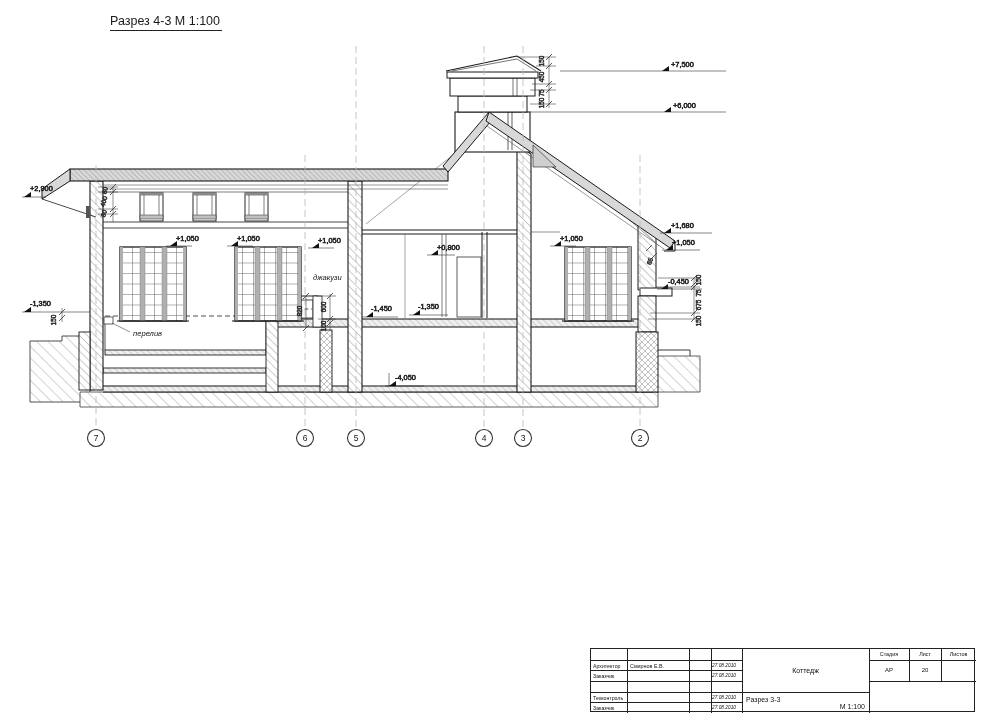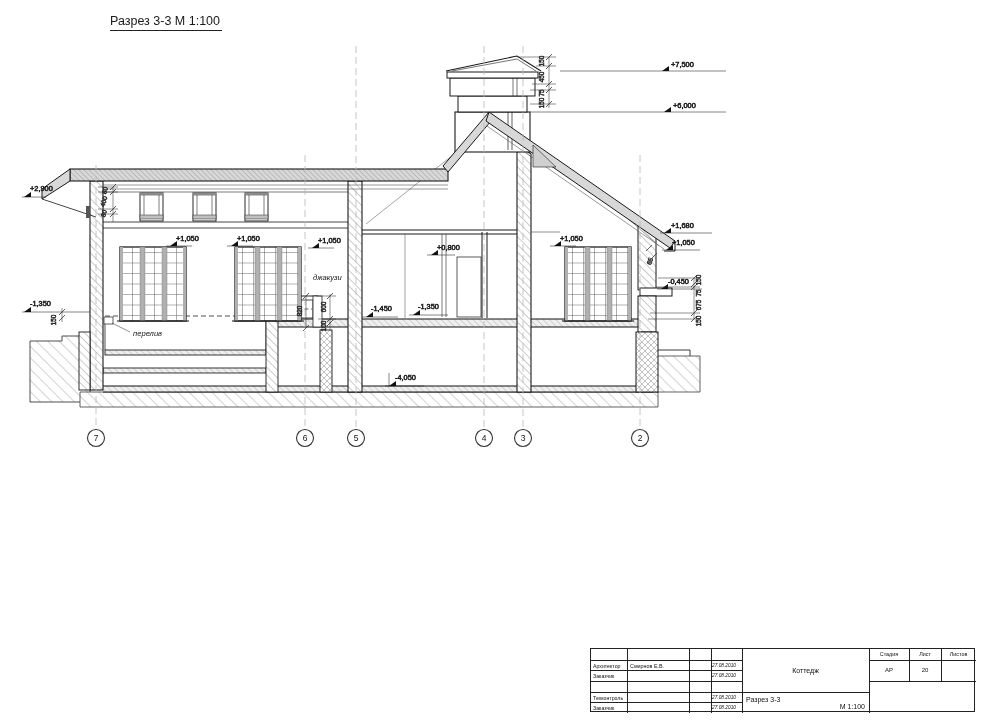--- a/index.html
+++ b/index.html
@@ -20,21 +20,21 @@
   .tb .cell{position:absolute;font-size:5.2px;line-height:10px;white-space:nowrap;overflow:hidden;color:#111;}
   .tb .date{font-size:4.8px;font-style:italic;}
   .tb .big{font-size:7px;}
   .tb .ctr{display:flex;align-items:center;justify-content:center;}
 </style>
 </head>
 <body>
 
 <div class="page">
 
-  <div class="dwg-title">Разрез 3-3 М 1:100</div>
+  <div class="dwg-title">Разрез 4-3 М 1:100</div>
 
   <svg width="990" height="728" viewBox="0 0 990 728">
     <defs>
       <pattern id="pw" width="5.5" height="5.5" patternUnits="userSpaceOnUse" patternTransform="rotate(-45)">
         <rect width="5.5" height="5.5" fill="#ffffff"></rect>
           <line x1="0" y1="0" x2="0" y2="5.5" stroke="#8c8c8c" stroke-width="0.9"></line>
       </pattern>
       <pattern id="pg" width="8" height="8" patternUnits="userSpaceOnUse" patternTransform="rotate(-45)">
         <rect width="8" height="8" fill="#ffffff"></rect>
           <line x1="0" y1="0" x2="0" y2="8" stroke="#9d9d9d" stroke-width="0.9"></line>

